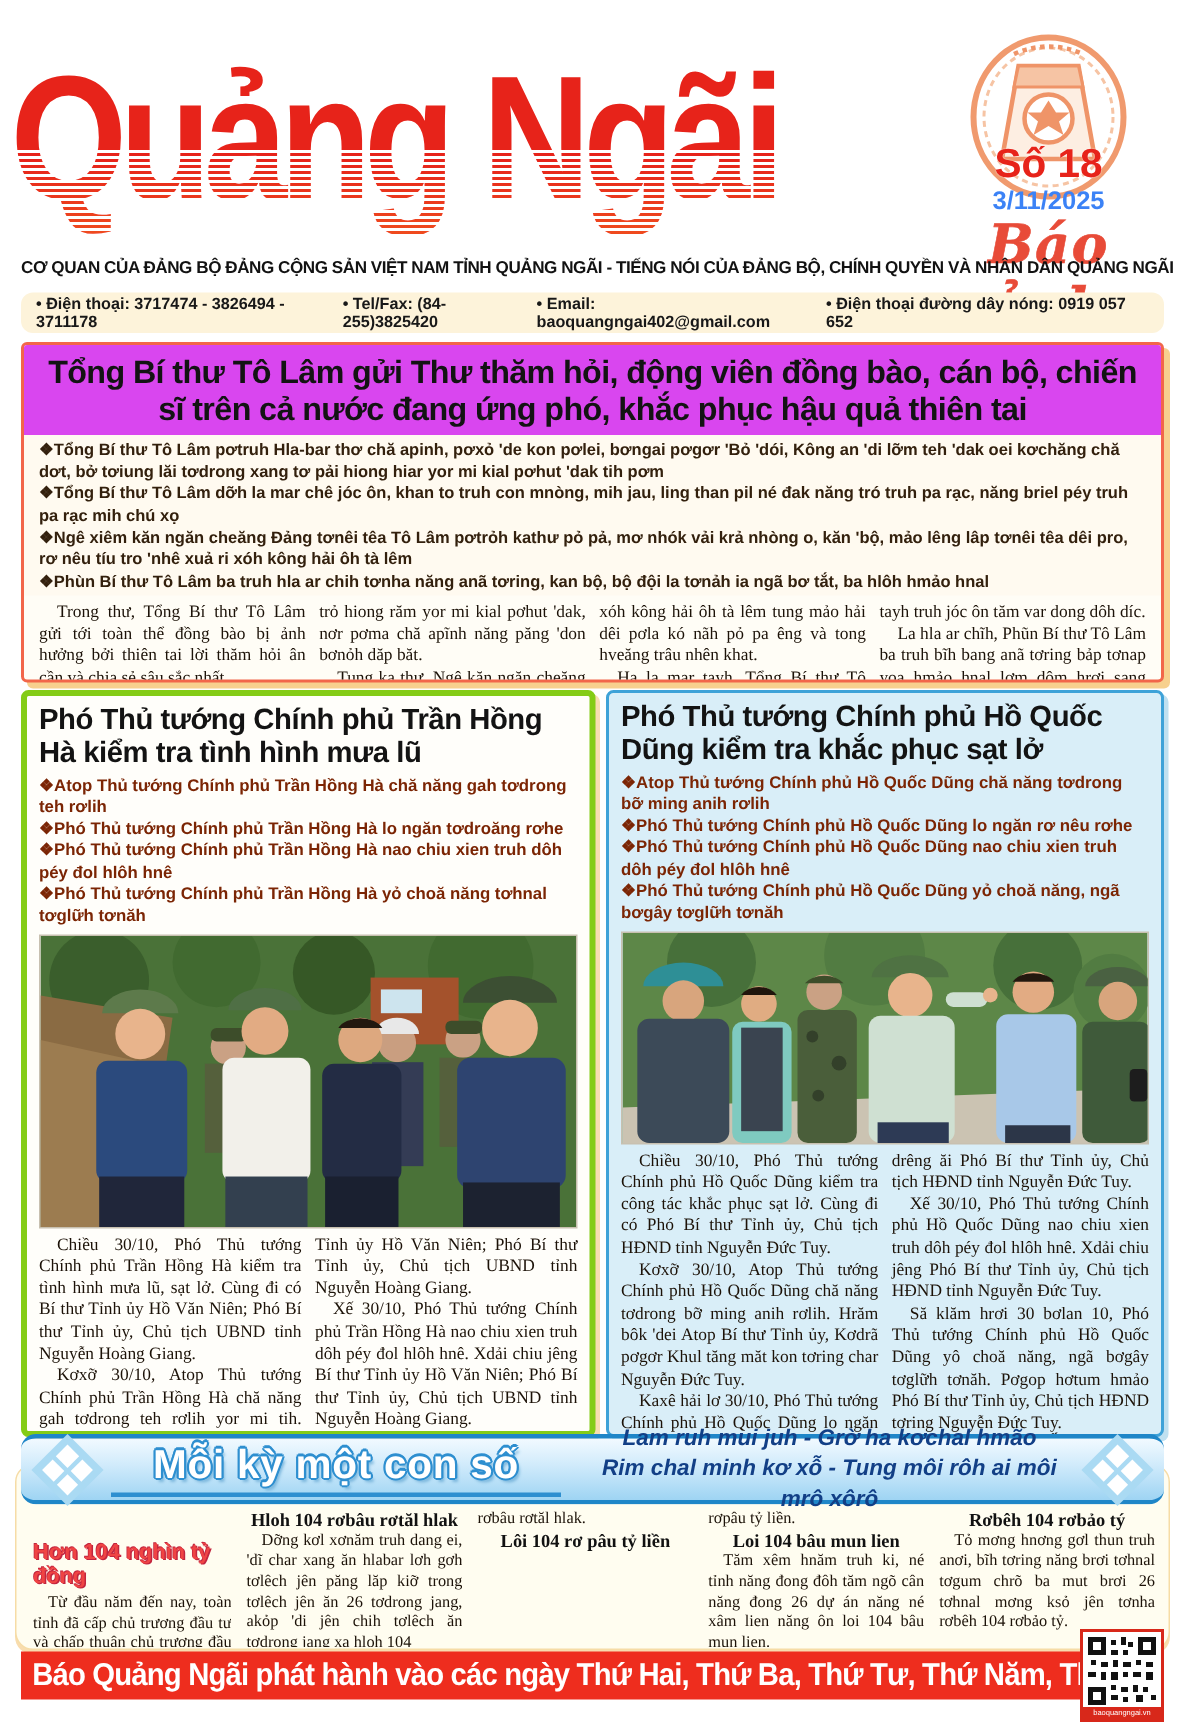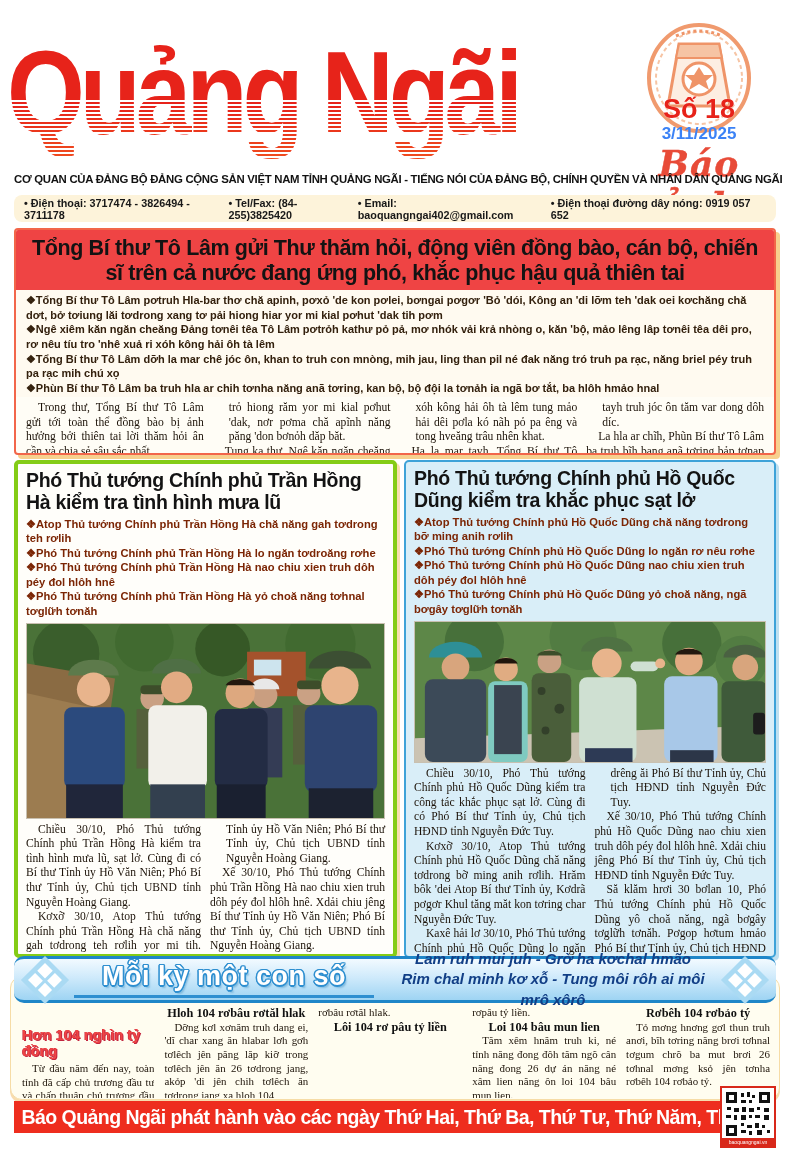--- a/index.html
+++ b/index.html
@@ -28,30 +28,30 @@
   .tagline-row { top:169px; left:14px; width:762px; white-space:nowrap; }
   .tagline { font-size:11.4px; font-weight:bold; color:#121212; letter-spacing:-0.3px; }
 
   .contact-bar { top:195px; left:14px; width:762px; height:27px; background:#fdf3da; border-radius:8px;
                  display:flex; align-items:center; justify-content:space-between; padding:0 10px; }
   .contact-bar span { font-size:10.8px; font-weight:bold; color:#181818; }
 
   
   .lead-box { top:228px; left:14px; width:762px; height:227px; border:2.5px solid #f2664a; border-radius:4px;
               background:#fffdf6; box-shadow:4px 4px 0 #f7d08e; overflow:hidden; }
-  .lead-head { background:#ef4444; padding:6px 8px 5px; text-align:center; }
+  .lead-head { background:#d946ef; padding:6px 8px 5px; text-align:center; }
   .lead-head h1 { font-size:21.5px; line-height:1.15; color:#131313; font-weight:bold; letter-spacing:-0.4px; }
   .lead-bullets { padding:3px 10px 2px; background:#fffaf0; }
   .bl { font-size:11px; font-weight:bold; color:#33200d; line-height:1.32; }
   .lead-body { display:flex; gap:9px; padding:4px 10px 6px; }
   .lead-body .bcol { flex:1; }
 
   .paras p { font-family:"Liberation Serif", serif; font-size:11.6px; line-height:1.26; text-align:justify;
              color:#1c1208; text-indent:12px; }
-  .paras.cont p:first-child { text-indent:0;margin-left:16px; }
+  .paras.cont p:first-child { text-indent:0; }
   .byline { text-align:right; font-size:11.5px; padding-right:2px; }
   .byline b { font-family:"Liberation Sans", sans-serif; font-weight:bold; color:#111; }
   .byline i { font-family:"Liberation Serif", serif; font-style:italic; font-weight:bold; color:#111; }
 
   
   .art { top:460px; height:498px; border-radius:5px; padding:6px 8px; overflow:hidden; }
   .art-left  { left:14px;  width:383px; background:#fffefa; border:4px solid #84cc16; box-shadow:3px 3px 0 #f8ddb0; }
   .art-right { left:404px; width:372px; background:#d9eef8; border:2px solid #3ea2d8; box-shadow:3px 3px 0 #bfe0f0; }
   .art h2 { font-size:19.5px; line-height:1.12; color:#131313; font-weight:bold; letter-spacing:-0.3px; margin-bottom:3px; }
   .art .bl { color:#7b2504; font-size:11.2px; line-height:1.3; }
@@ -131,22 +131,22 @@
   <span>• Email: baoquangngai402@gmail.com</span>
   <span>• Điện thoại đường dây nóng: 0919 057 652</span>
 </div>
 
 <div class="abs lead-box">
   <div class="lead-head">
     <h1>Tổng Bí thư Tô Lâm gửi Thư thăm hỏi, động viên đồng bào, cán bộ, chiến sĩ trên cả nước đang ứng phó, khắc phục hậu quả thiên tai</h1>
   </div>
   <div class="lead-bullets">
       <div class="bl">❖Tổng Bí thư Tô Lâm pơtruh Hla-bar thơ chă apinh, pơxỏ 'de kon pơlei, bơngai pơgơr 'Bỏ 'dói, Kông an 'di lỡm teh 'dak oei kơchăng chă dơt, bở tơiung lăi tơdrong xang tơ pải hiong hiar yor mi kial pơhut 'dak tih pơm</div>
+      <div class="bl">❖Tổng Bí thư Tô Lâm dỡh la mar chê jóc ôn, khan to truh con mnòng, mih jau, ling than pil né đak năng tró truh pa rạc, năng briel péy truh pa rạc mih chú xọ</div>
       <div class="bl">❖Ngê xiêm kăn ngăn cheăng Đảng tơnêi têa Tô Lâm pơtrỏh kathư pỏ pả, mơ nhók vải krả nhòng o, kăn 'bộ, mảo lêng lâp tơnêi têa dêi pro, rơ nêu tíu tro 'nhê xuả ri xóh kông hải ôh tà lêm</div>
-      <div class="bl">❖Tổng Bí thư Tô Lâm dỡh la mar chê jóc ôn, khan to truh con mnòng, mih jau, ling than pil né đak năng tró truh pa rạc, năng briel péy truh pa rạc mih chú xọ</div>
       <div class="bl">❖Phùn Bí thư Tô Lâm ba truh hla ar chih tơnha năng anã tơring, kan bộ, bộ đội la tơnảh ia ngã bơ tắt, ba hlôh hmảo hnal</div>
     </div>
   <div class="lead-body">
     <div class="bcol">
       <div class="paras">
           <p>Trong thư, Tổng Bí thư Tô Lâm gửi tới toàn thể đồng bào bị ảnh hưởng bởi thiên tai lời thăm hỏi ân cần và chia sẻ sâu sắc nhất.</p>
         </div>
     </div>
     <div class="bcol">
       <div class="paras cont">

